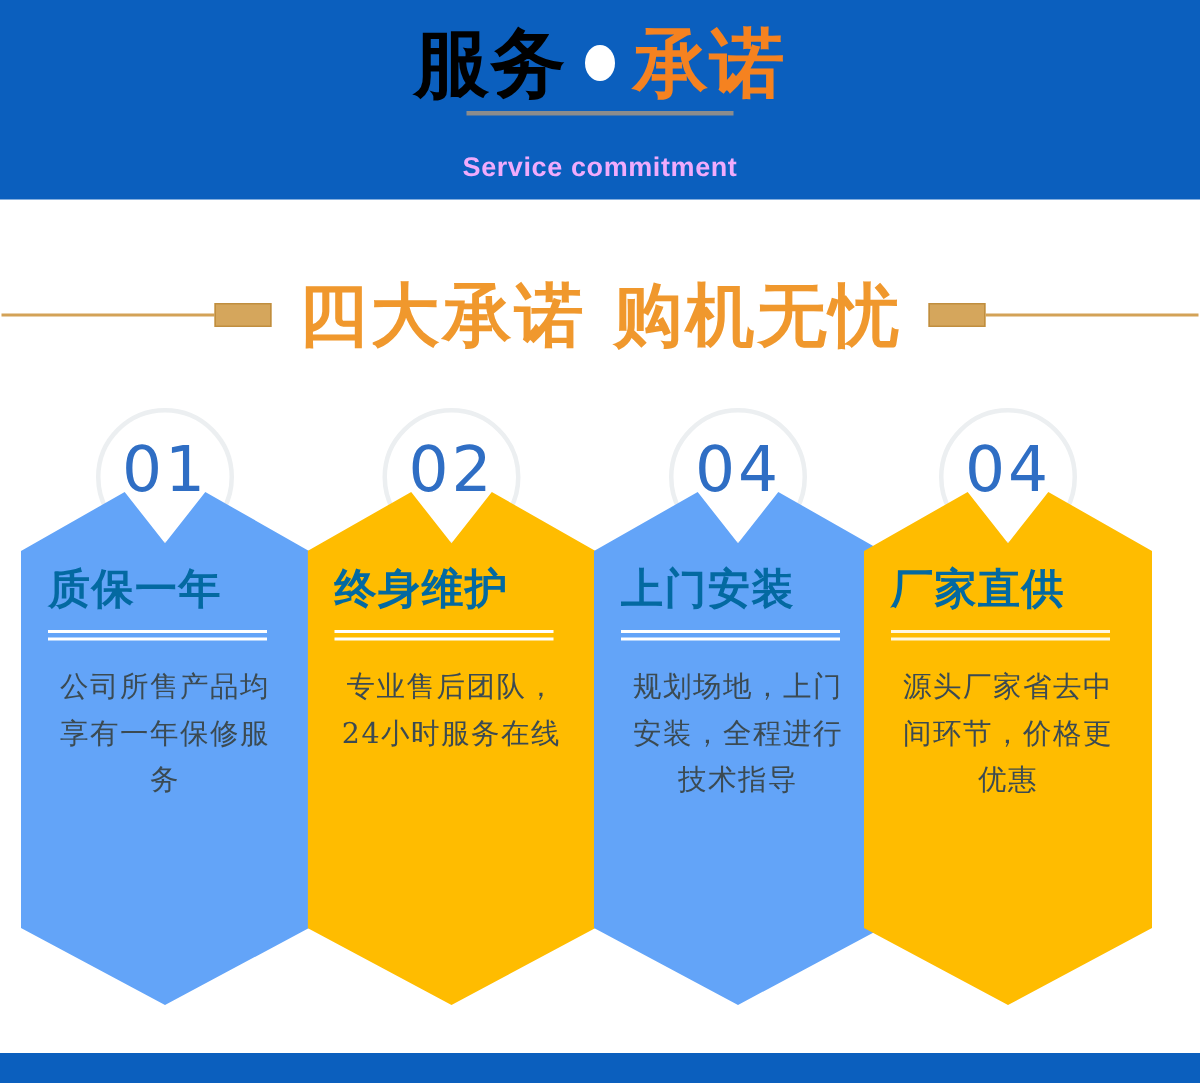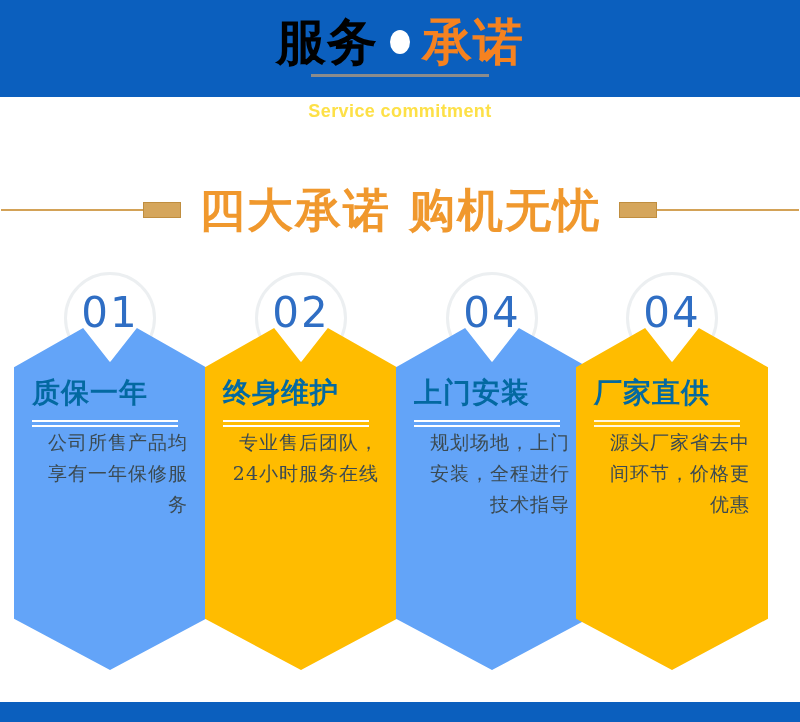--- a/index.html
+++ b/index.html
@@ -14,21 +14,21 @@
     overflow: hidden;
     position: relative;
   }
 
   
   .header-band {
     position: absolute;
     left: 0;
     top: 0;
     width: 800px;
-    height: 97px;
+    height: 133px;
     background: #0b5fbe;
   }
   .header-inner {
     position: absolute;
     left: 0;
     top: 0;
     width: 800px;
     height: 133px;
     display: flex;
     flex-direction: column;
@@ -68,21 +68,21 @@
   }
   .header-rule {
     width: 178px;
     height: 3px;
     background: #8c8c8c;
     margin-top: 4px;
   }
   .header-en {
     font-size: 18px;
     font-weight: bold;
-    color: #fde047;
+    color: #f0abfc;
     letter-spacing: 0.4px;
     margin-top: 24px;
     font-family: "Liberation Sans", sans-serif;
   }
 
   
   .section-title-row {
     position: absolute;
     left: 0;
     top: 170px;
@@ -202,25 +202,26 @@
     margin-top: 11px;
     width: 146px;
   }
   .card-divider span {
     display: block;
     height: 2px;
     background: #ffffff;
   }
   .card-divider span + span { margin-top: 3px; }
   .card-desc {
+    margin-top: 16px;
     font-size: 19px;
     line-height: 1.65;
     color: #3b4a52;
     letter-spacing: 1px;
-    text-align: right;
+    text-align: center;
     font-family: "DejaVu Serif", "Liberation Serif", serif;
   }
   .card-4 .card-divider span { background: #fff7e0; }
 
   
   .bottom-bar {
     position: absolute;
     left: 0;
     top: 702px;
     width: 800px;

